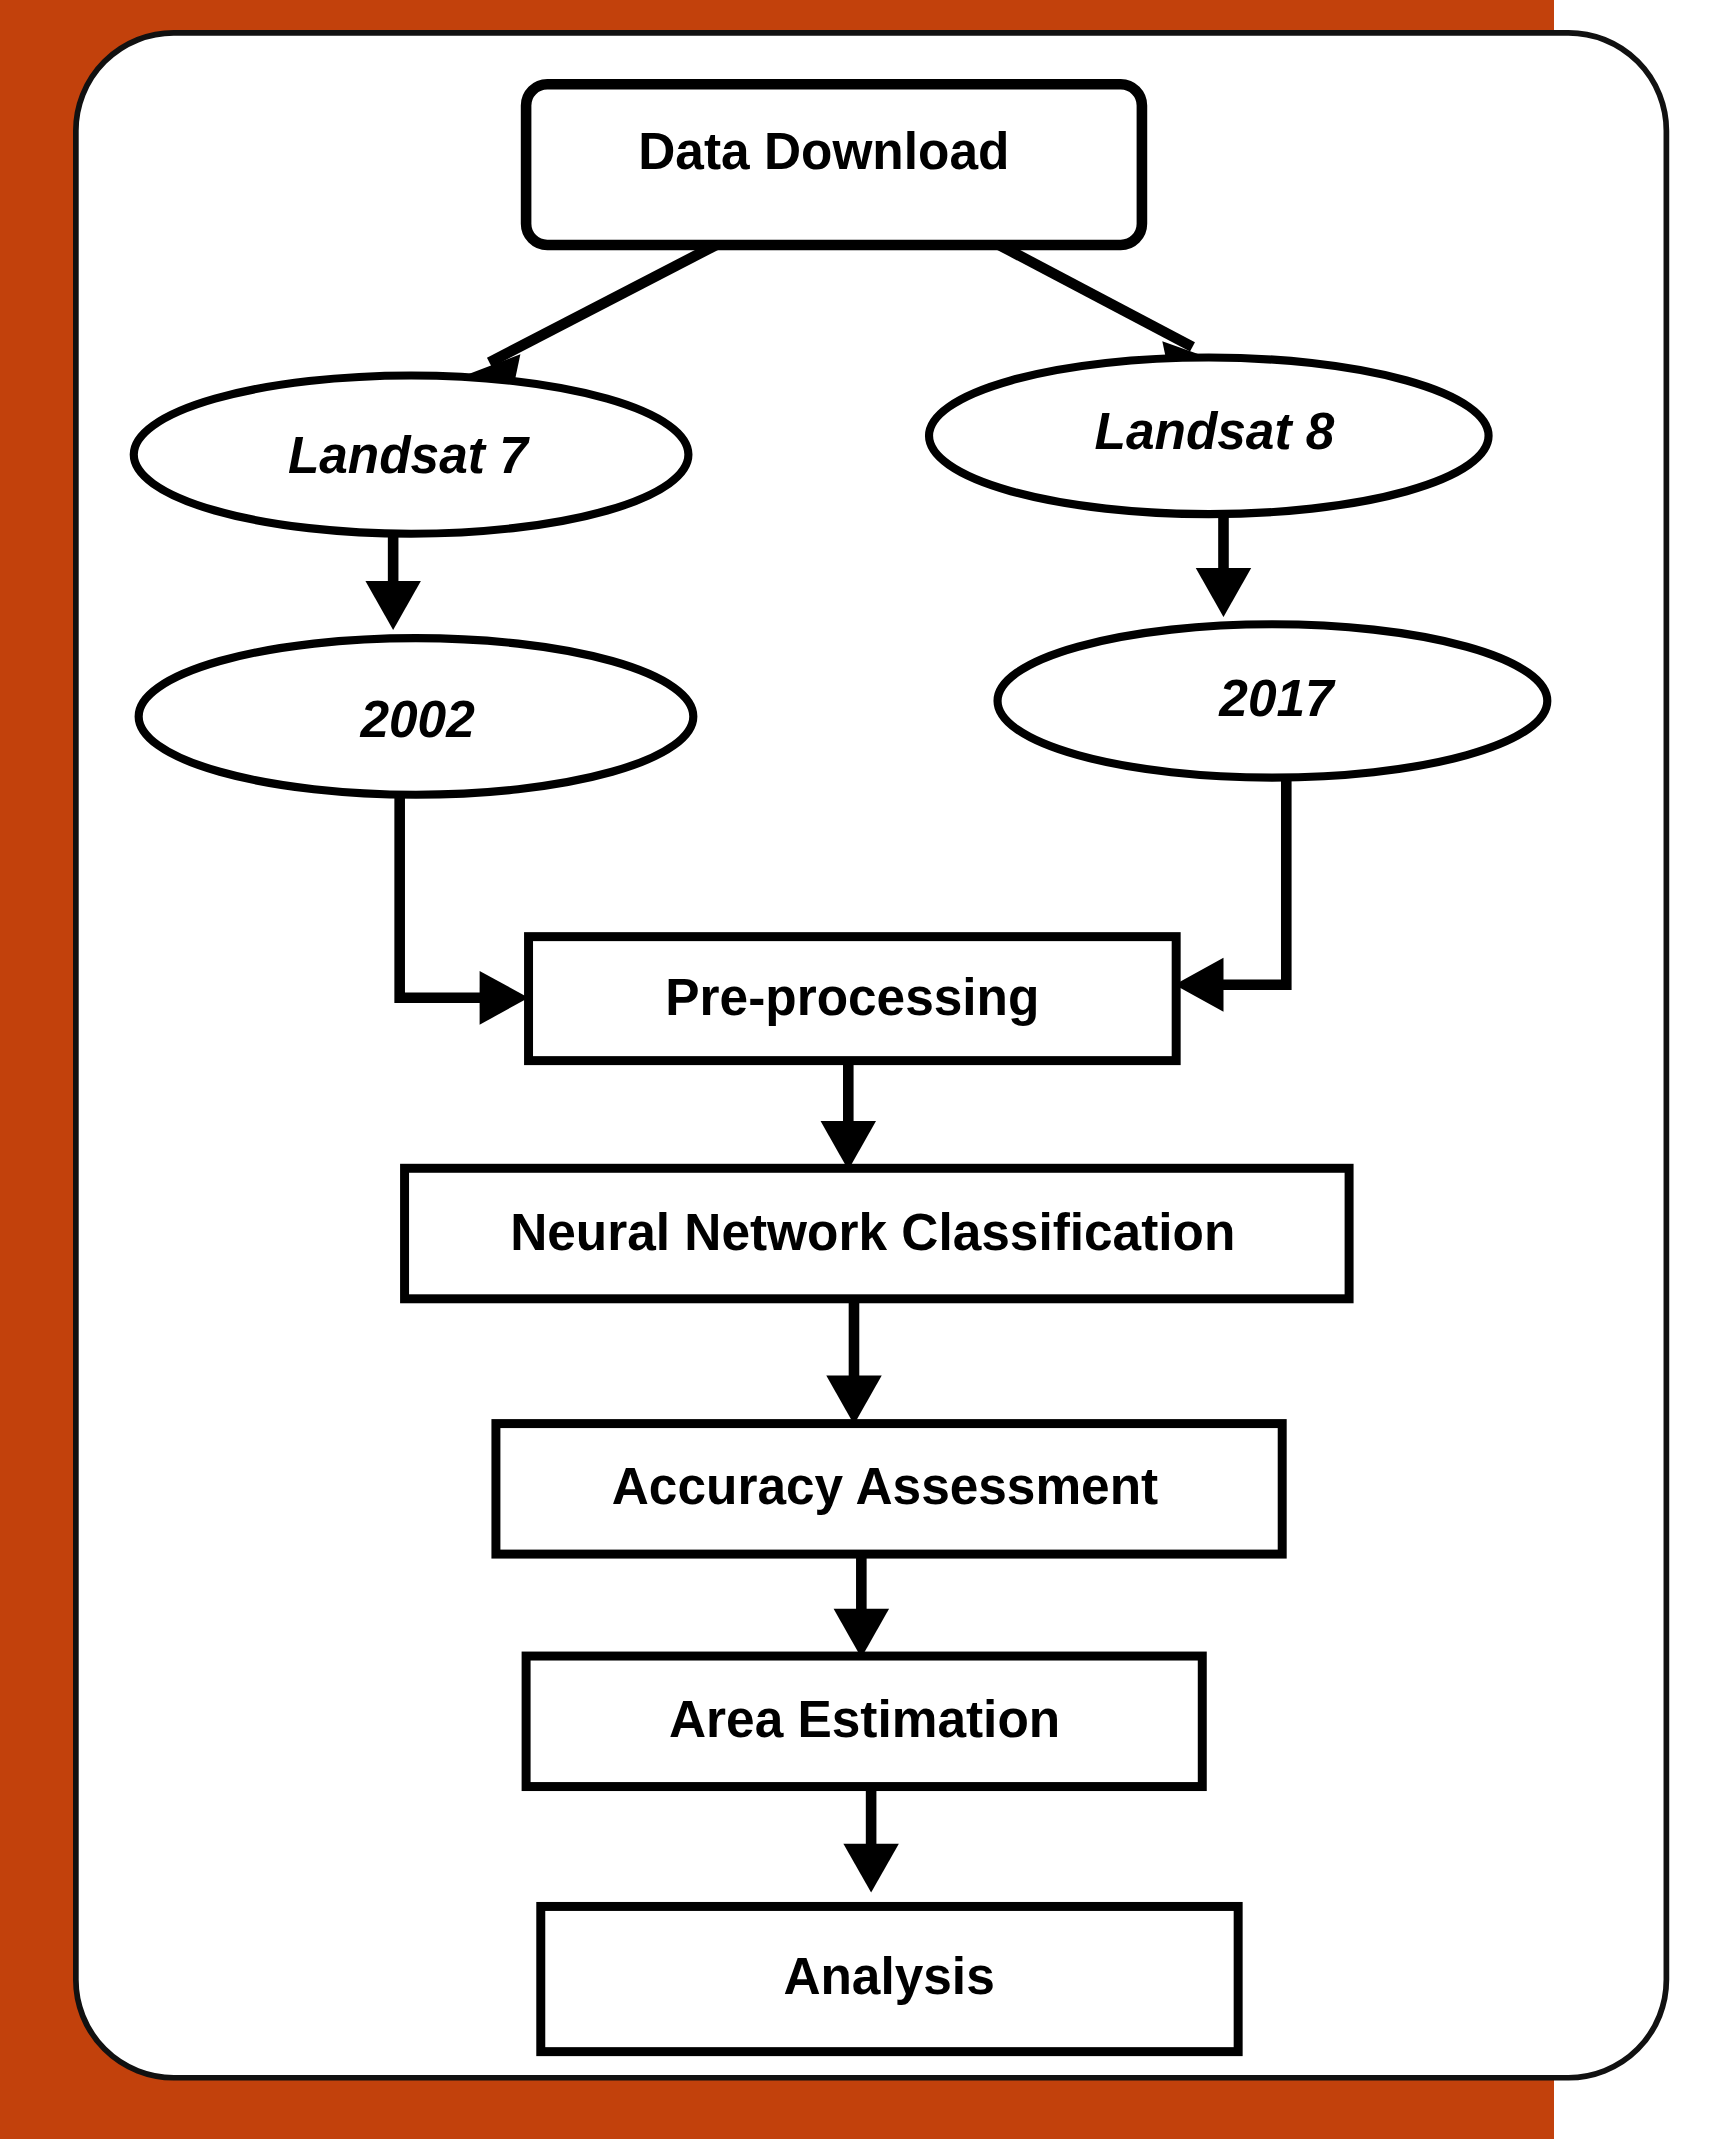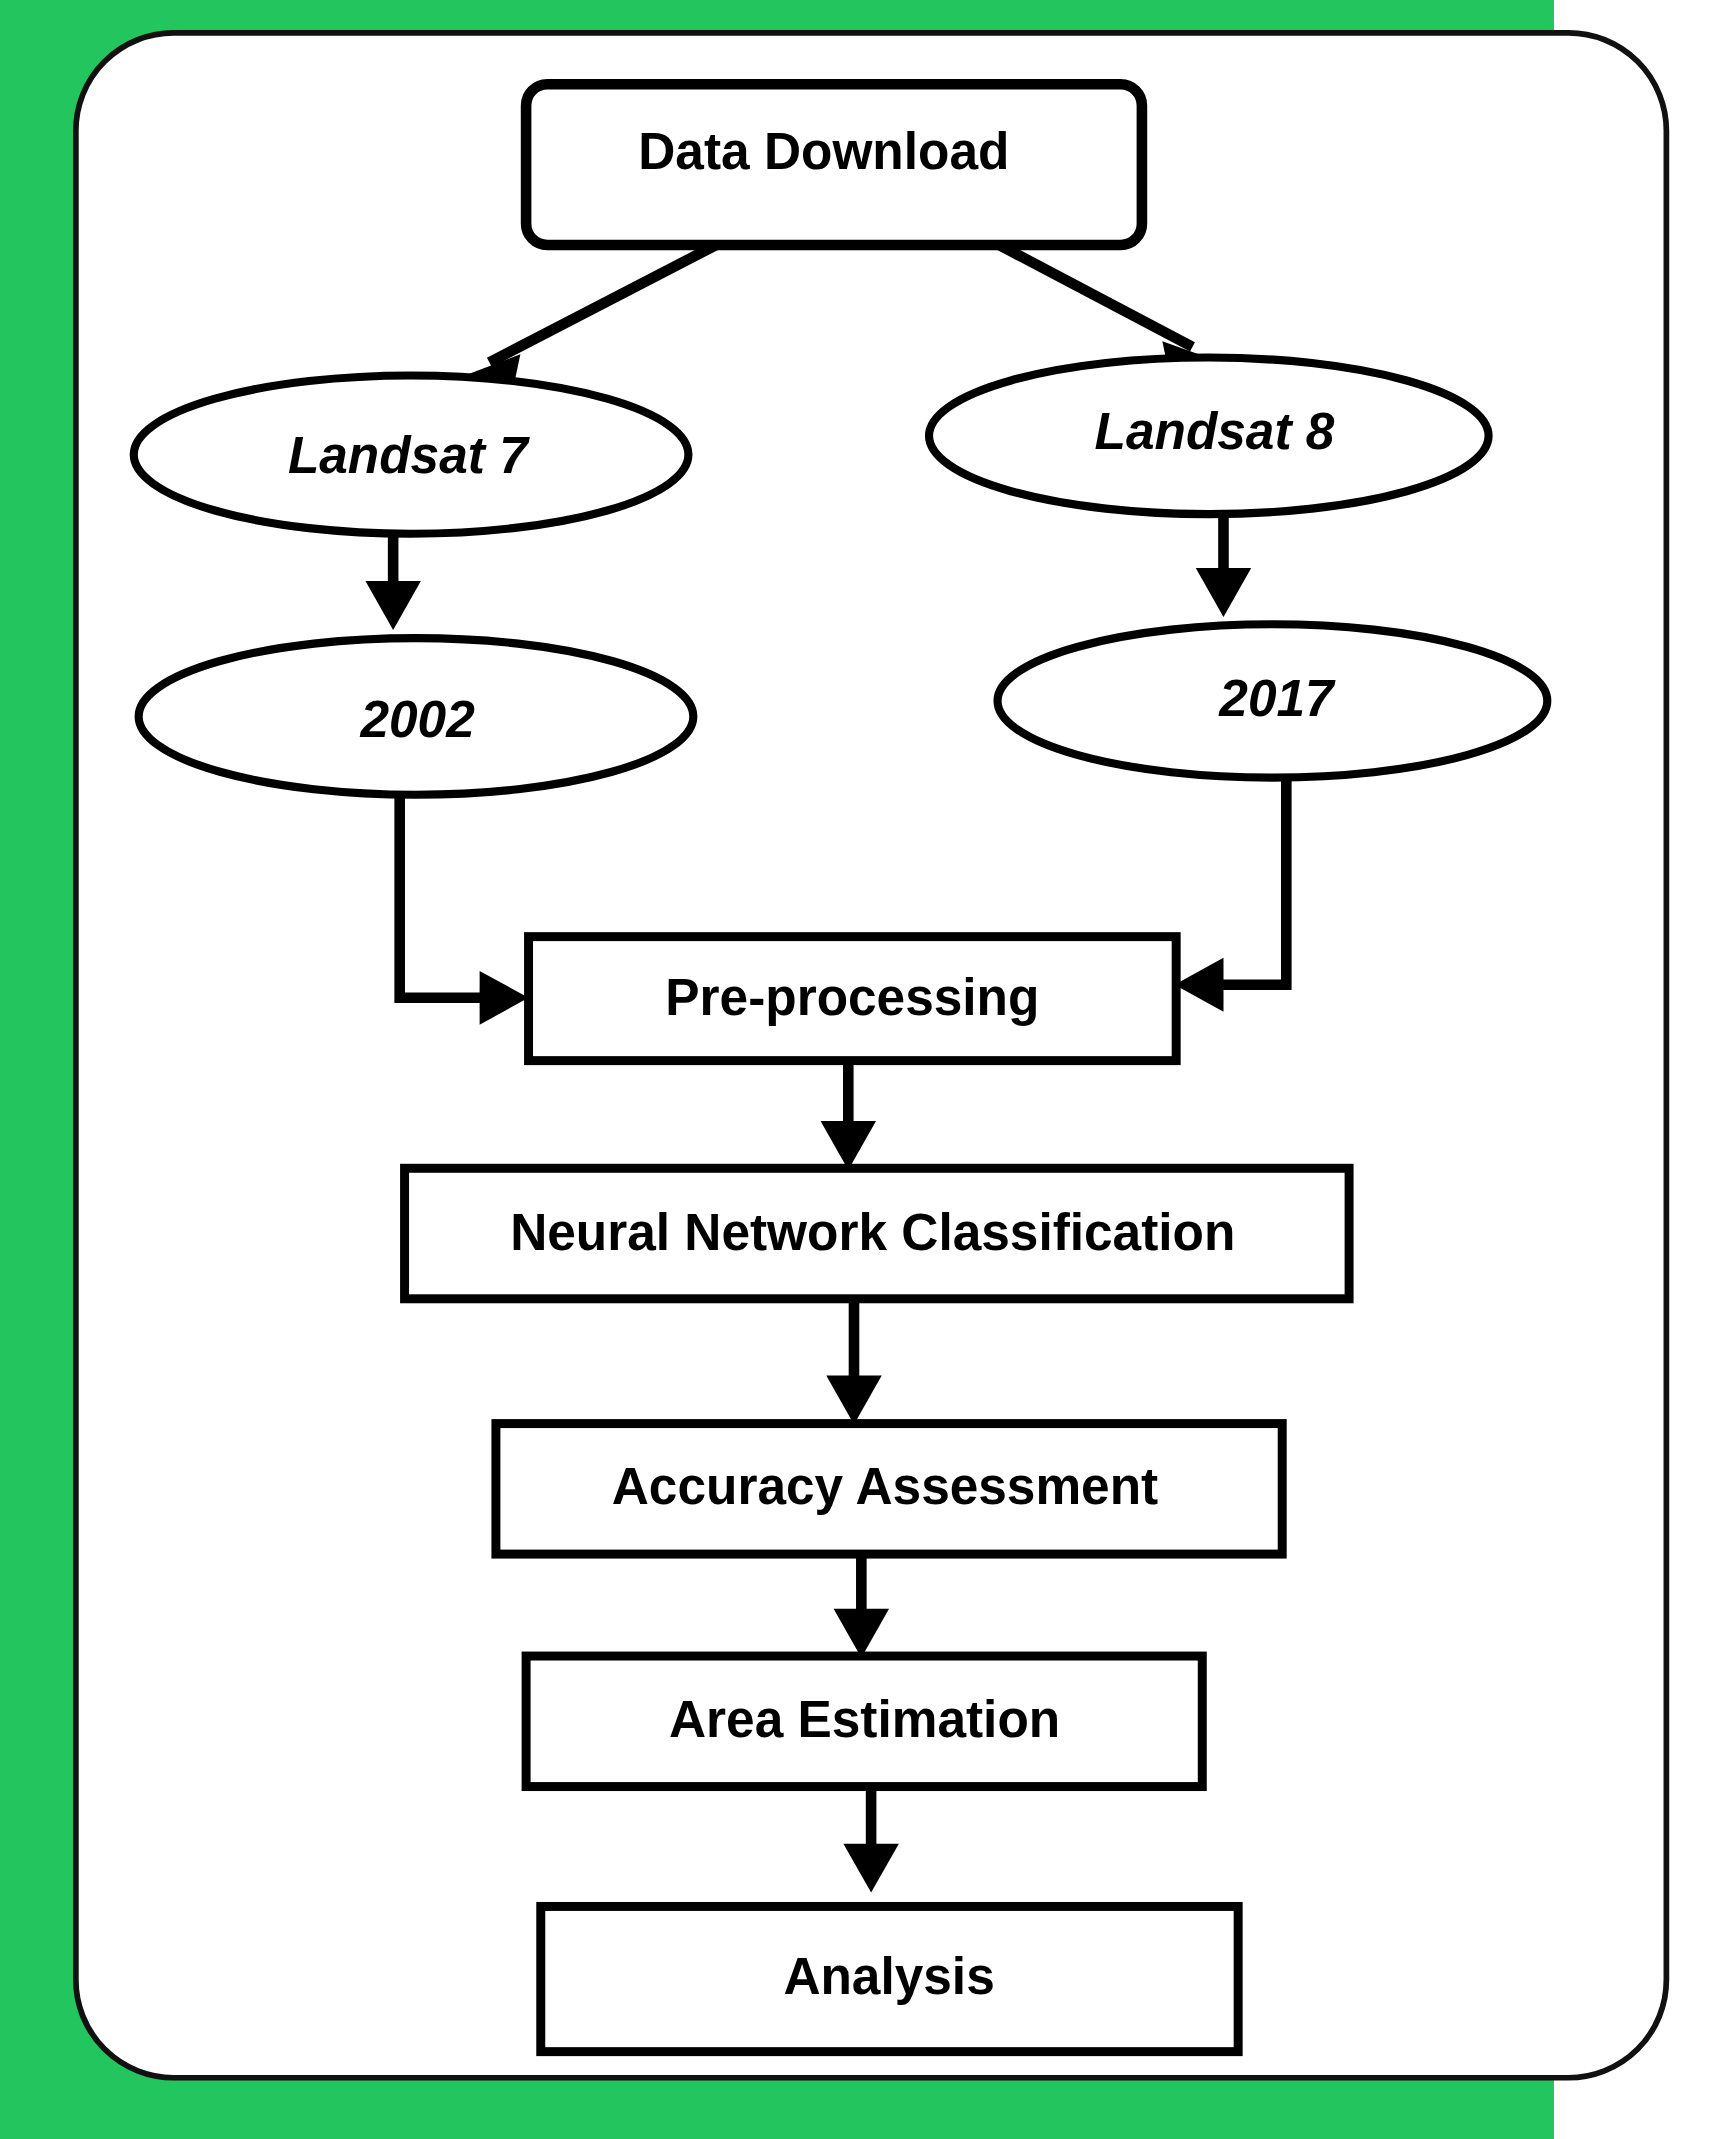--- a/index.html
+++ b/index.html
@@ -9,21 +9,21 @@
   }
   body {
     width: 1730px;
     height: 2140px;
     font-family: "Liberation Sans", sans-serif;
   }
   #flowchart-root {
     position: relative;
     width: 1554px;
     height: 2140px;
-    background: #22c55e;
+    background: #c2410c;
   }
   svg.chart-svg {
     display: block;
     width: 1730px;
     height: 2140px;
   }
   .node-shape {
     fill: #ffffff;
     stroke: #000000;
   }

